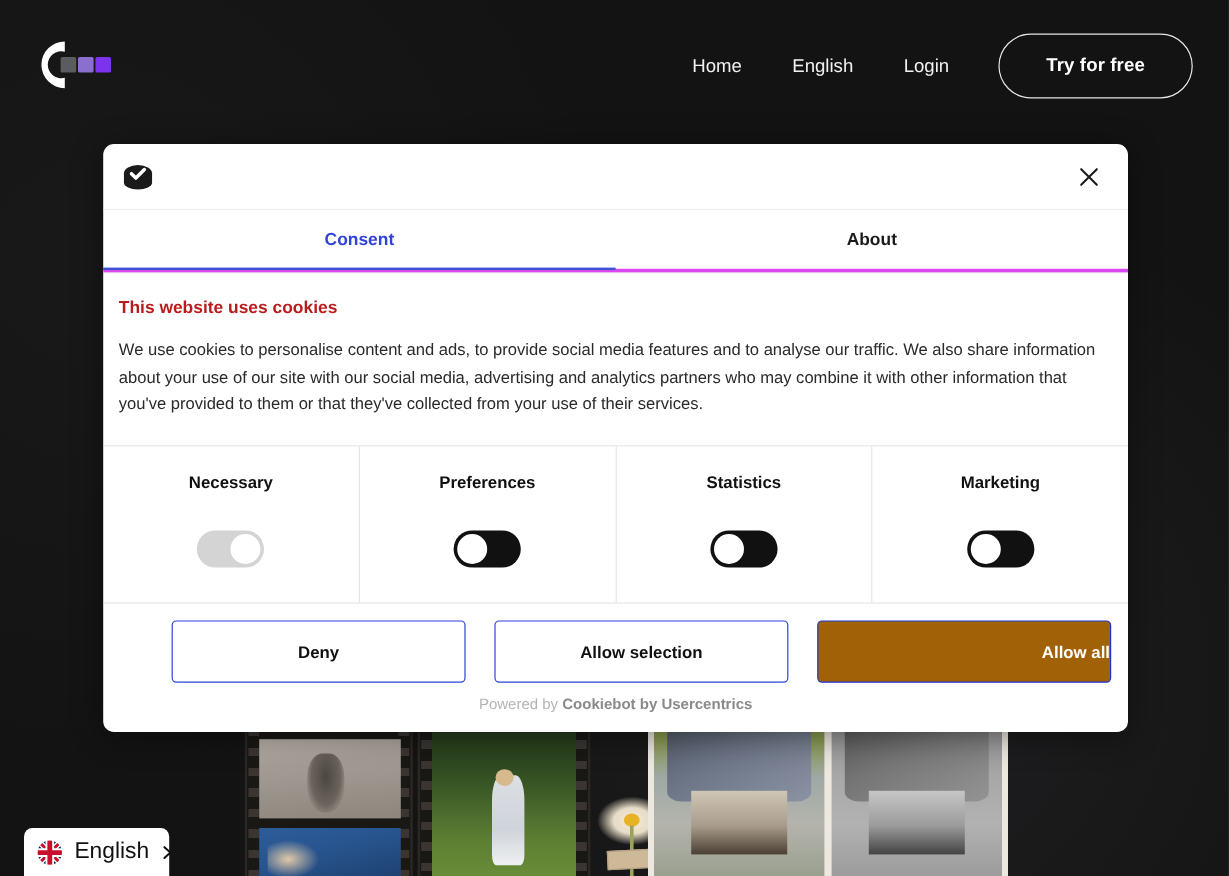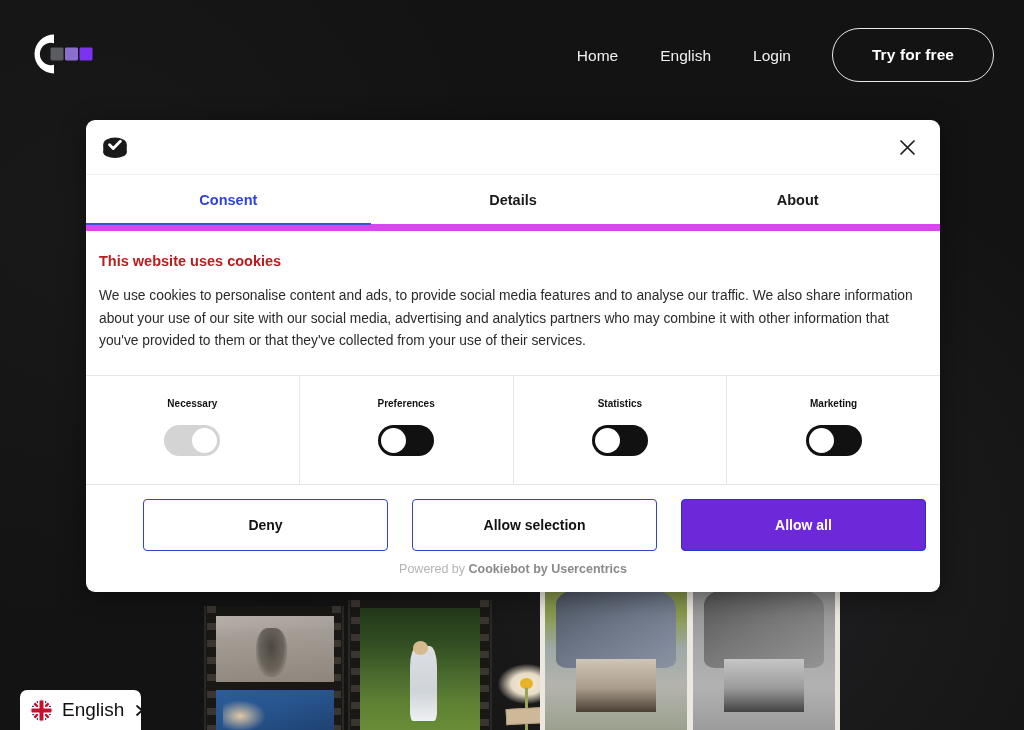--- a/index.html
+++ b/index.html
@@ -284,21 +284,21 @@
     color: #1a1a1a;
     display: flex;
     align-items: center;
     justify-content: center;
     padding: 0;
   }
 
   
   .cd-tabs {
     display: flex;
-    border-bottom: 7px solid #d946ef;
+    border-bottom: 3px solid #d946ef;
     position: relative;
   }
   .cd-tab {
     flex: 1;
     text-align: center;
     padding: 17px 0 16px;
     font-size: 14.5px;
     font-weight: bold;
     color: #1a1a1a;
     cursor: pointer;
@@ -342,24 +342,24 @@
   }
   .cd-cat {
     flex: 1;
     padding: 22px 10px 24px;
     text-align: center;
     border-right: 1px solid #e6e6e6;
   }
   .cd-cat:last-child { border-right: none; }
 
   .cd-cat-label {
-    font-size: 10px;
+    font-size: 14px;
     font-weight: bold;
     color: #111111;
-    margin-bottom: 16px;
+    margin-bottom: 32px;
     display: block;
   }
 
   .toggle {
     width: 56px;
     height: 31px;
     border-radius: 16px;
     display: inline-block;
     position: relative;
     cursor: pointer;
@@ -395,23 +395,24 @@
     font-weight: bold;
     cursor: pointer;
     font-family: "Liberation Sans", sans-serif;
   }
   .cd-btn.outline {
     background: #ffffff;
     border: 1.6px solid #2f43d8;
     color: #111111;
   }
   .cd-btn.primary {
-    background: #6d28d9;
+    background: #a16207;
     border: 1.6px solid #1f35cf;
     color: #ffffff;
+    text-align: right;
   }
 
   .cd-footer {
     text-align: center;
     padding: 3px 0 16px;
     font-size: 12.5px;
   }
   .cd-powered { color: #b4b4b4; }
   .cd-brandname { color: #8a8a8a; font-weight: bold; }
 
@@ -494,21 +495,20 @@
     </span>
     <button class="cd-close" aria-label="close">
       <svg width="17" height="17" viewBox="0 0 17 17">
         <path d="M2 2 L15 15 M15 2 L2 15" stroke="#1a1a1a" stroke-width="1.7" stroke-linecap="round"></path>
       </svg>
     </button>
   </div>
 
   <div class="cd-tabs">
     <button class="cd-tab active">Consent</button>
-    <button class="cd-tab">Details</button>
     <button class="cd-tab">About</button>
   </div>
 
   <div class="cd-body">
     <div class="cd-body-inner">
       <h2 class="cd-title">This website uses cookies</h2>
       <p class="cd-text">We use cookies to personalise content and ads, to provide social media features and to analyse our traffic. We also share information about your use of our site with our social media, advertising and analytics partners who may combine it with other information that you've provided to them or that they've collected from your use of their services.</p>
     </div>
   </div>
 

